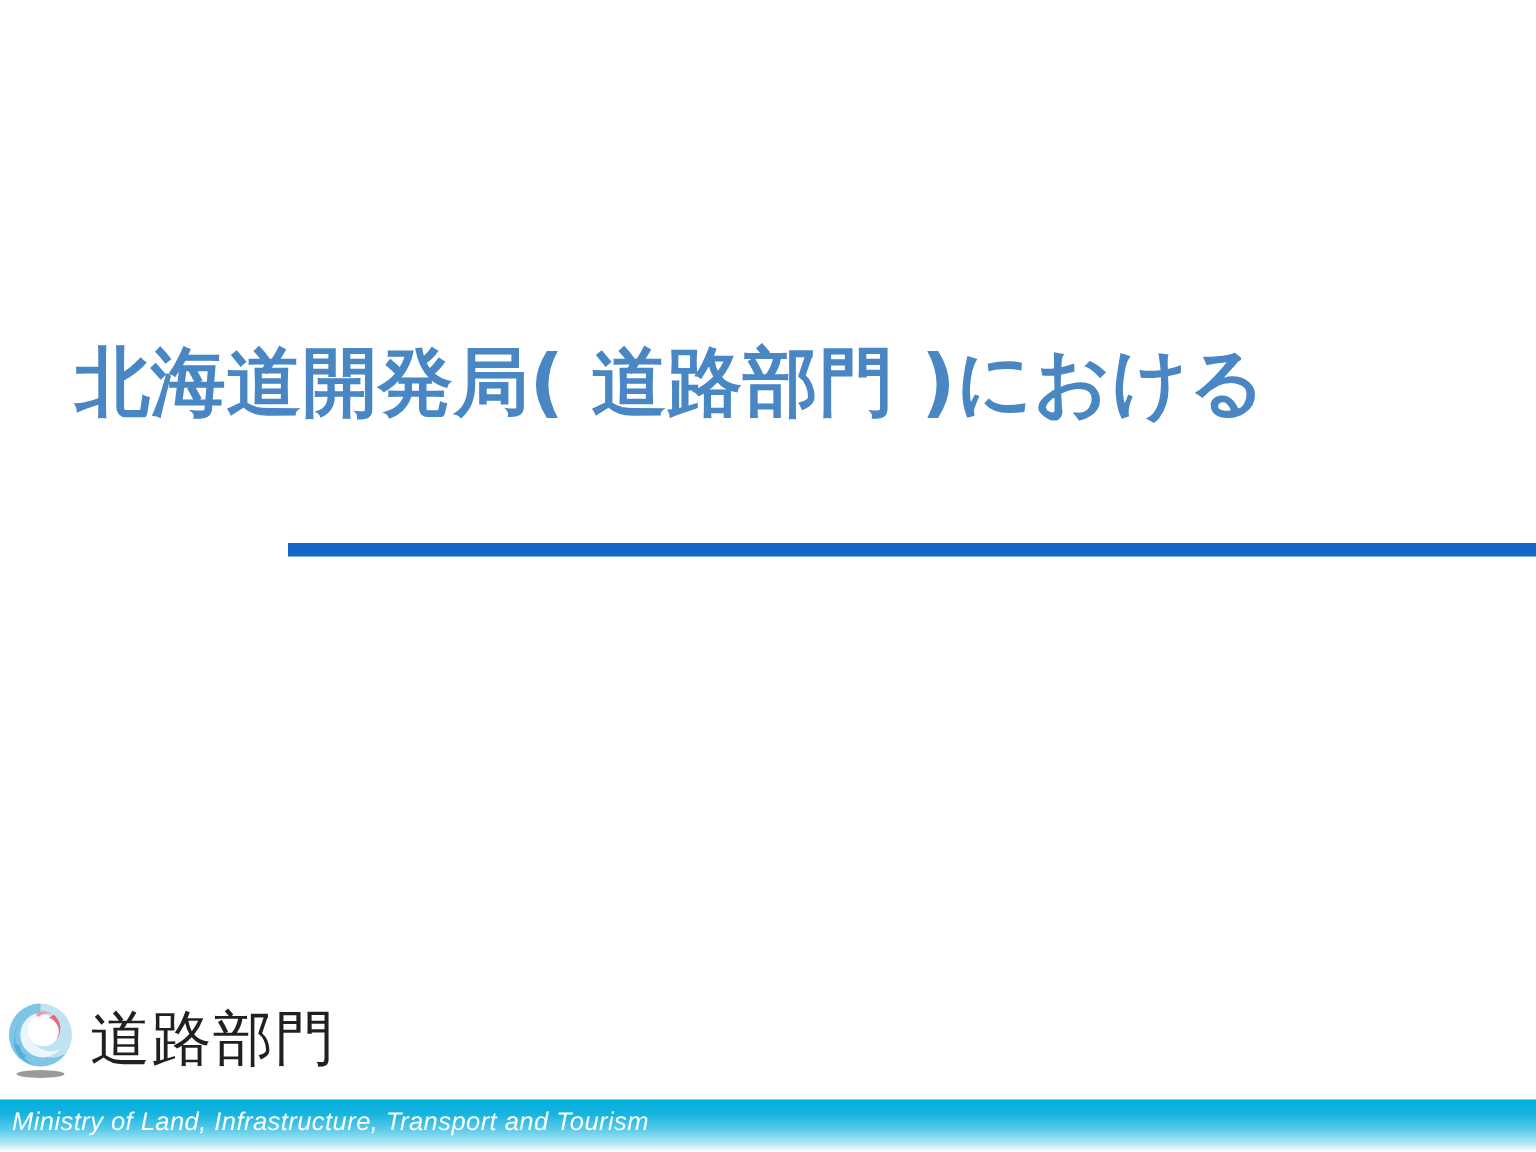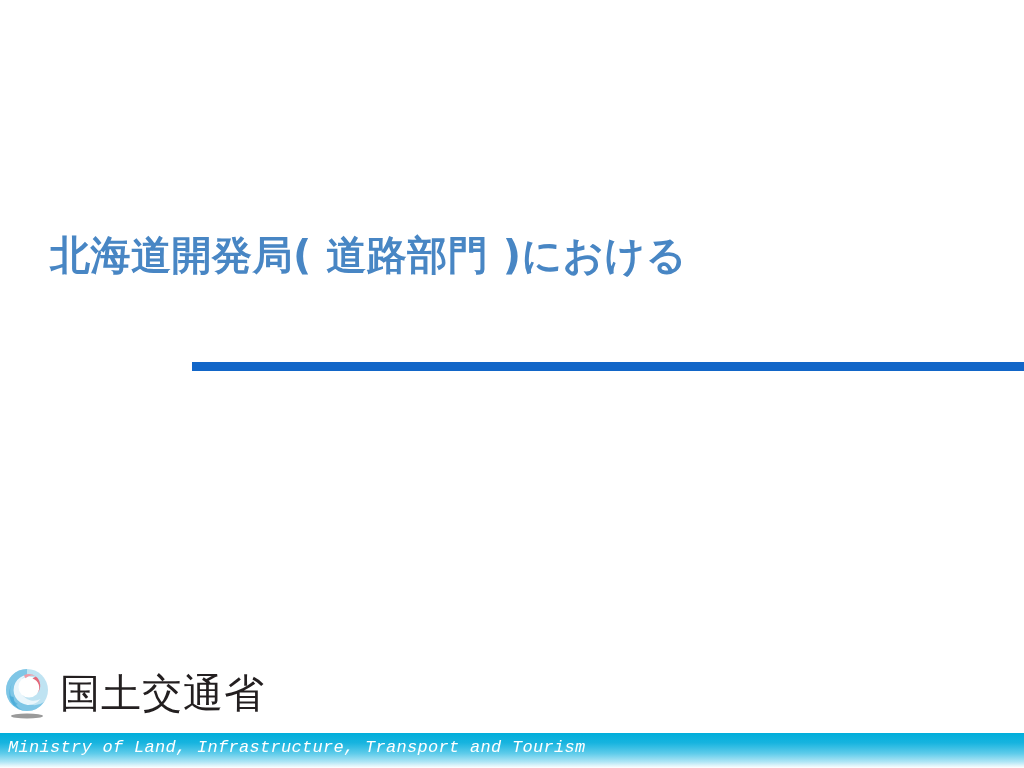--- a/index.html
+++ b/index.html
@@ -24,21 +24,21 @@
   .title-block {
     position: absolute;
     left: 0;
     top: 222px;
     width: 1024px;
   }
 
   .title-line {
     color: #4886C4;
     font-weight: bold;
-    font-size: 40px;
+    font-size: 50px;
     line-height: 66px;
     letter-spacing: 0.5px;
     white-space: nowrap;
     font-family: "DejaVu Sans", "Liberation Sans", sans-serif;
   }
 
   .title-line-1 {
     padding-left: 50px;
   }
 
@@ -106,21 +106,21 @@
 
   .footer-band-text {
     position: absolute;
     left: 8px;
     top: 4px;
     color: #FFFFFF;
     font-style: italic;
     font-size: 17px;
     line-height: 22px;
     letter-spacing: 0.3px;
-    font-family: Liberation Mono, monospace;
+    font-family: Liberation Sans, sans-serif;
     white-space: nowrap;
     text-align: right;
   }
 </style>
 </head>
 <body>
 
 <div class="slide">
 
   <div class="title-block">
@@ -142,21 +142,21 @@
 
           <path d="M23 7 A15 15 0 1 0 36.5 31 A13 13 0 1 1 23 7 Z" fill="#EAF6FC"></path>
           <circle cx="25" cy="19" r="10.5" fill="#FFFFFF"></circle>
 
           <path d="M31.8 8.5 A11.5 11.5 0 0 1 33.5 25 A9.5 9.5 0 0 0 28.5 10.5 Z" fill="#E4697A"></path>
           <path d="M20 7.2 A12 12 0 0 1 31.8 8.5 A9.6 9.6 0 0 0 21.5 10.2 Z" fill="#EF9AA6"></path>
 
           <ellipse cx="23" cy="48" rx="16" ry="2.6" fill="#9A9A9A"></ellipse>
         </svg>
       </span>
-      <span class="logo-text">国土交通省</span>
+      <span class="logo-text">道路部門</span>
     </div>
 
     <div class="footer-band">
       <span class="footer-band-text">Ministry of Land, Infrastructure, Transport and Tourism</span>
     </div>
 
   </div>
 
 </div>
 

